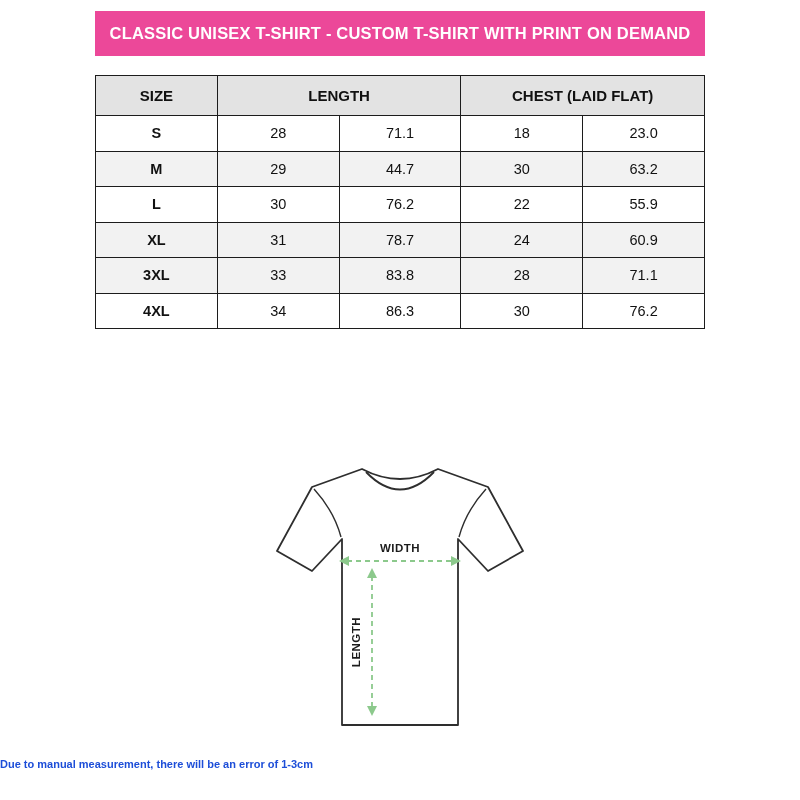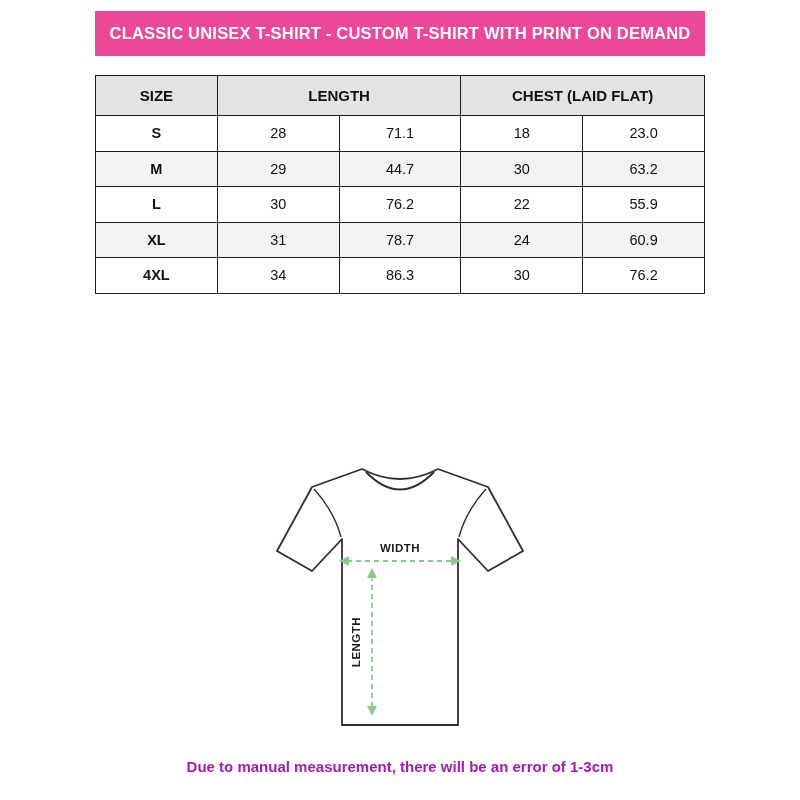--- a/index.html
+++ b/index.html
@@ -67,23 +67,22 @@
     font-size: 11.5px;
     font-weight: bold;
     fill: #1c1c1c;
     letter-spacing: 0.5px;
   }
   
   .footer-note {
     position: absolute;
     left: 0; top: 758px;
     width: 100%;
-    text-align: center;
-    color: #a21caf;
-    font-size: 15px;
+    color: #1d4ed8;
+    font-size: 11px;
     font-weight: bold;
   }
 </style>
 </head>
 <body>
 
 <div class="page">
 
   <div class="banner">
     <span class="banner-title">CLASSIC UNISEX T-SHIRT - CUSTOM T-SHIRT WITH PRINT ON DEMAND</span>
@@ -127,20 +126,27 @@
           <td>22</td>
           <td>55.9</td>
         </tr>
         <tr class="alt">
           <td class="size-col">XL</td>
           <td>31</td>
           <td>78.7</td>
           <td>24</td>
           <td>60.9</td>
         </tr>
+        <tr class="alt">
+          <td class="size-col">3XL</td>
+          <td>33</td>
+          <td>83.8</td>
+          <td>28</td>
+          <td>71.1</td>
+        </tr>
         <tr>
           <td class="size-col">4XL</td>
           <td>34</td>
           <td>86.3</td>
           <td>30</td>
           <td>76.2</td>
         </tr>
       </tbody>
     </table>
   </div>

